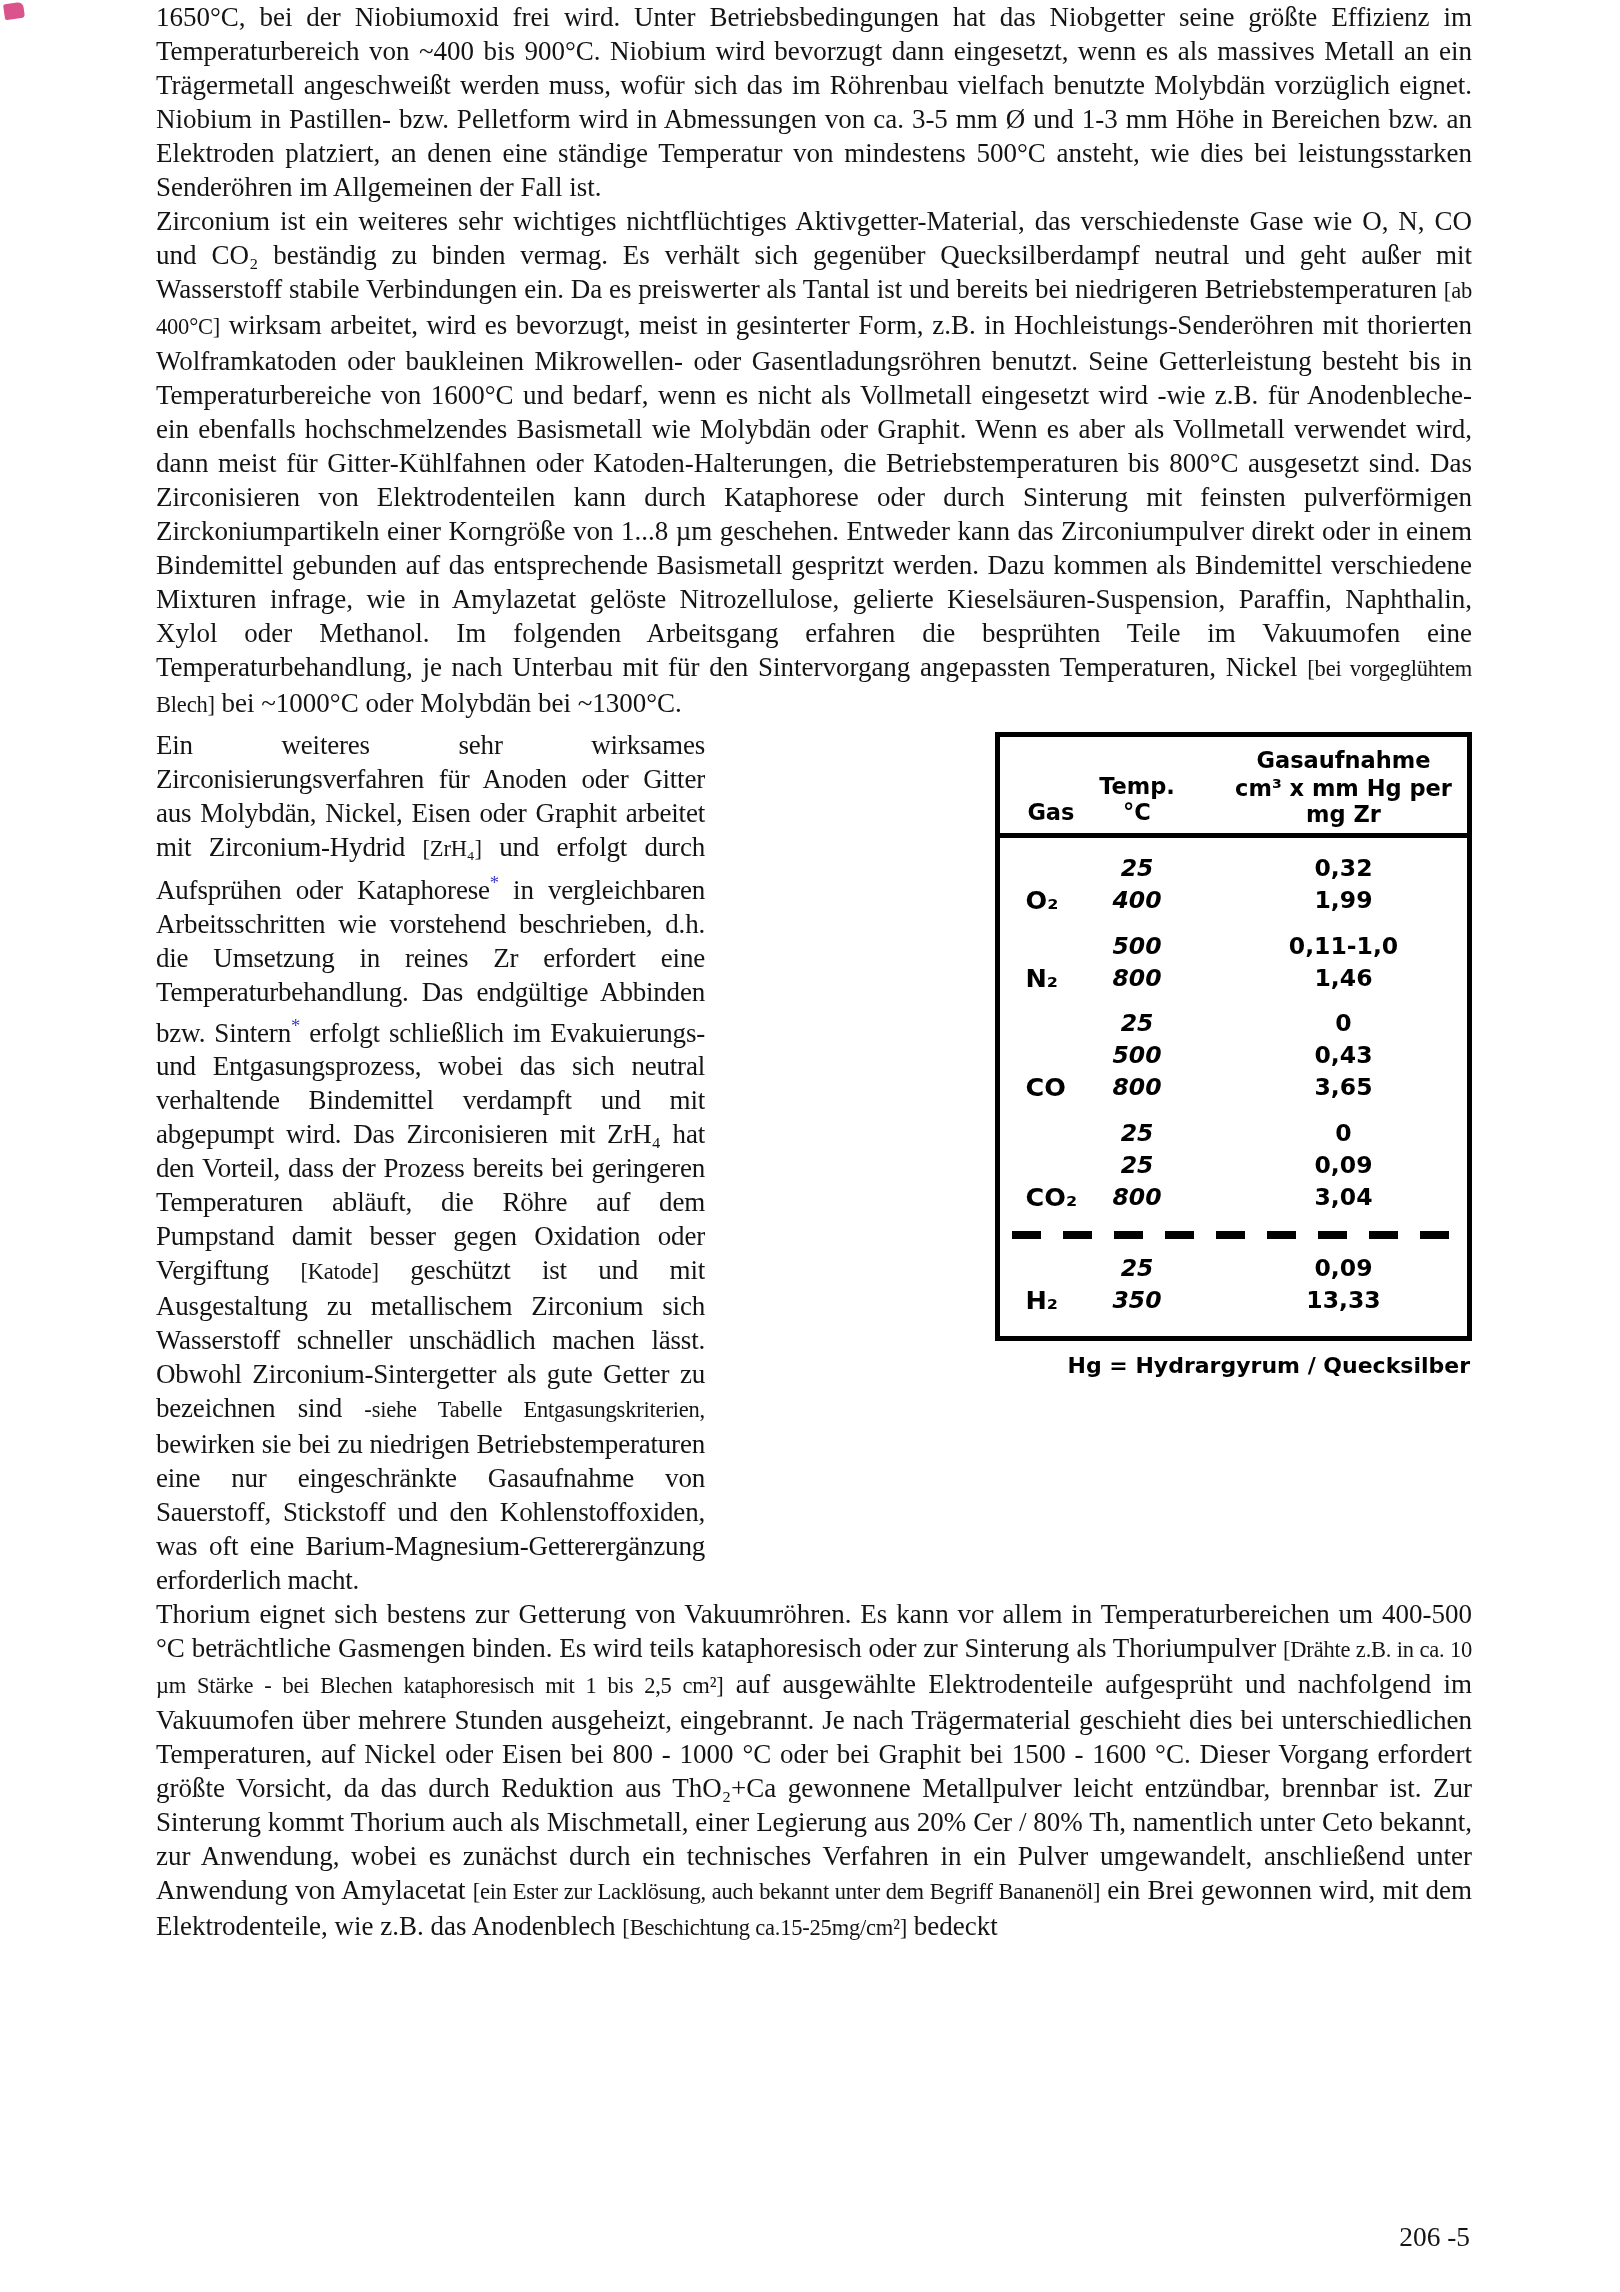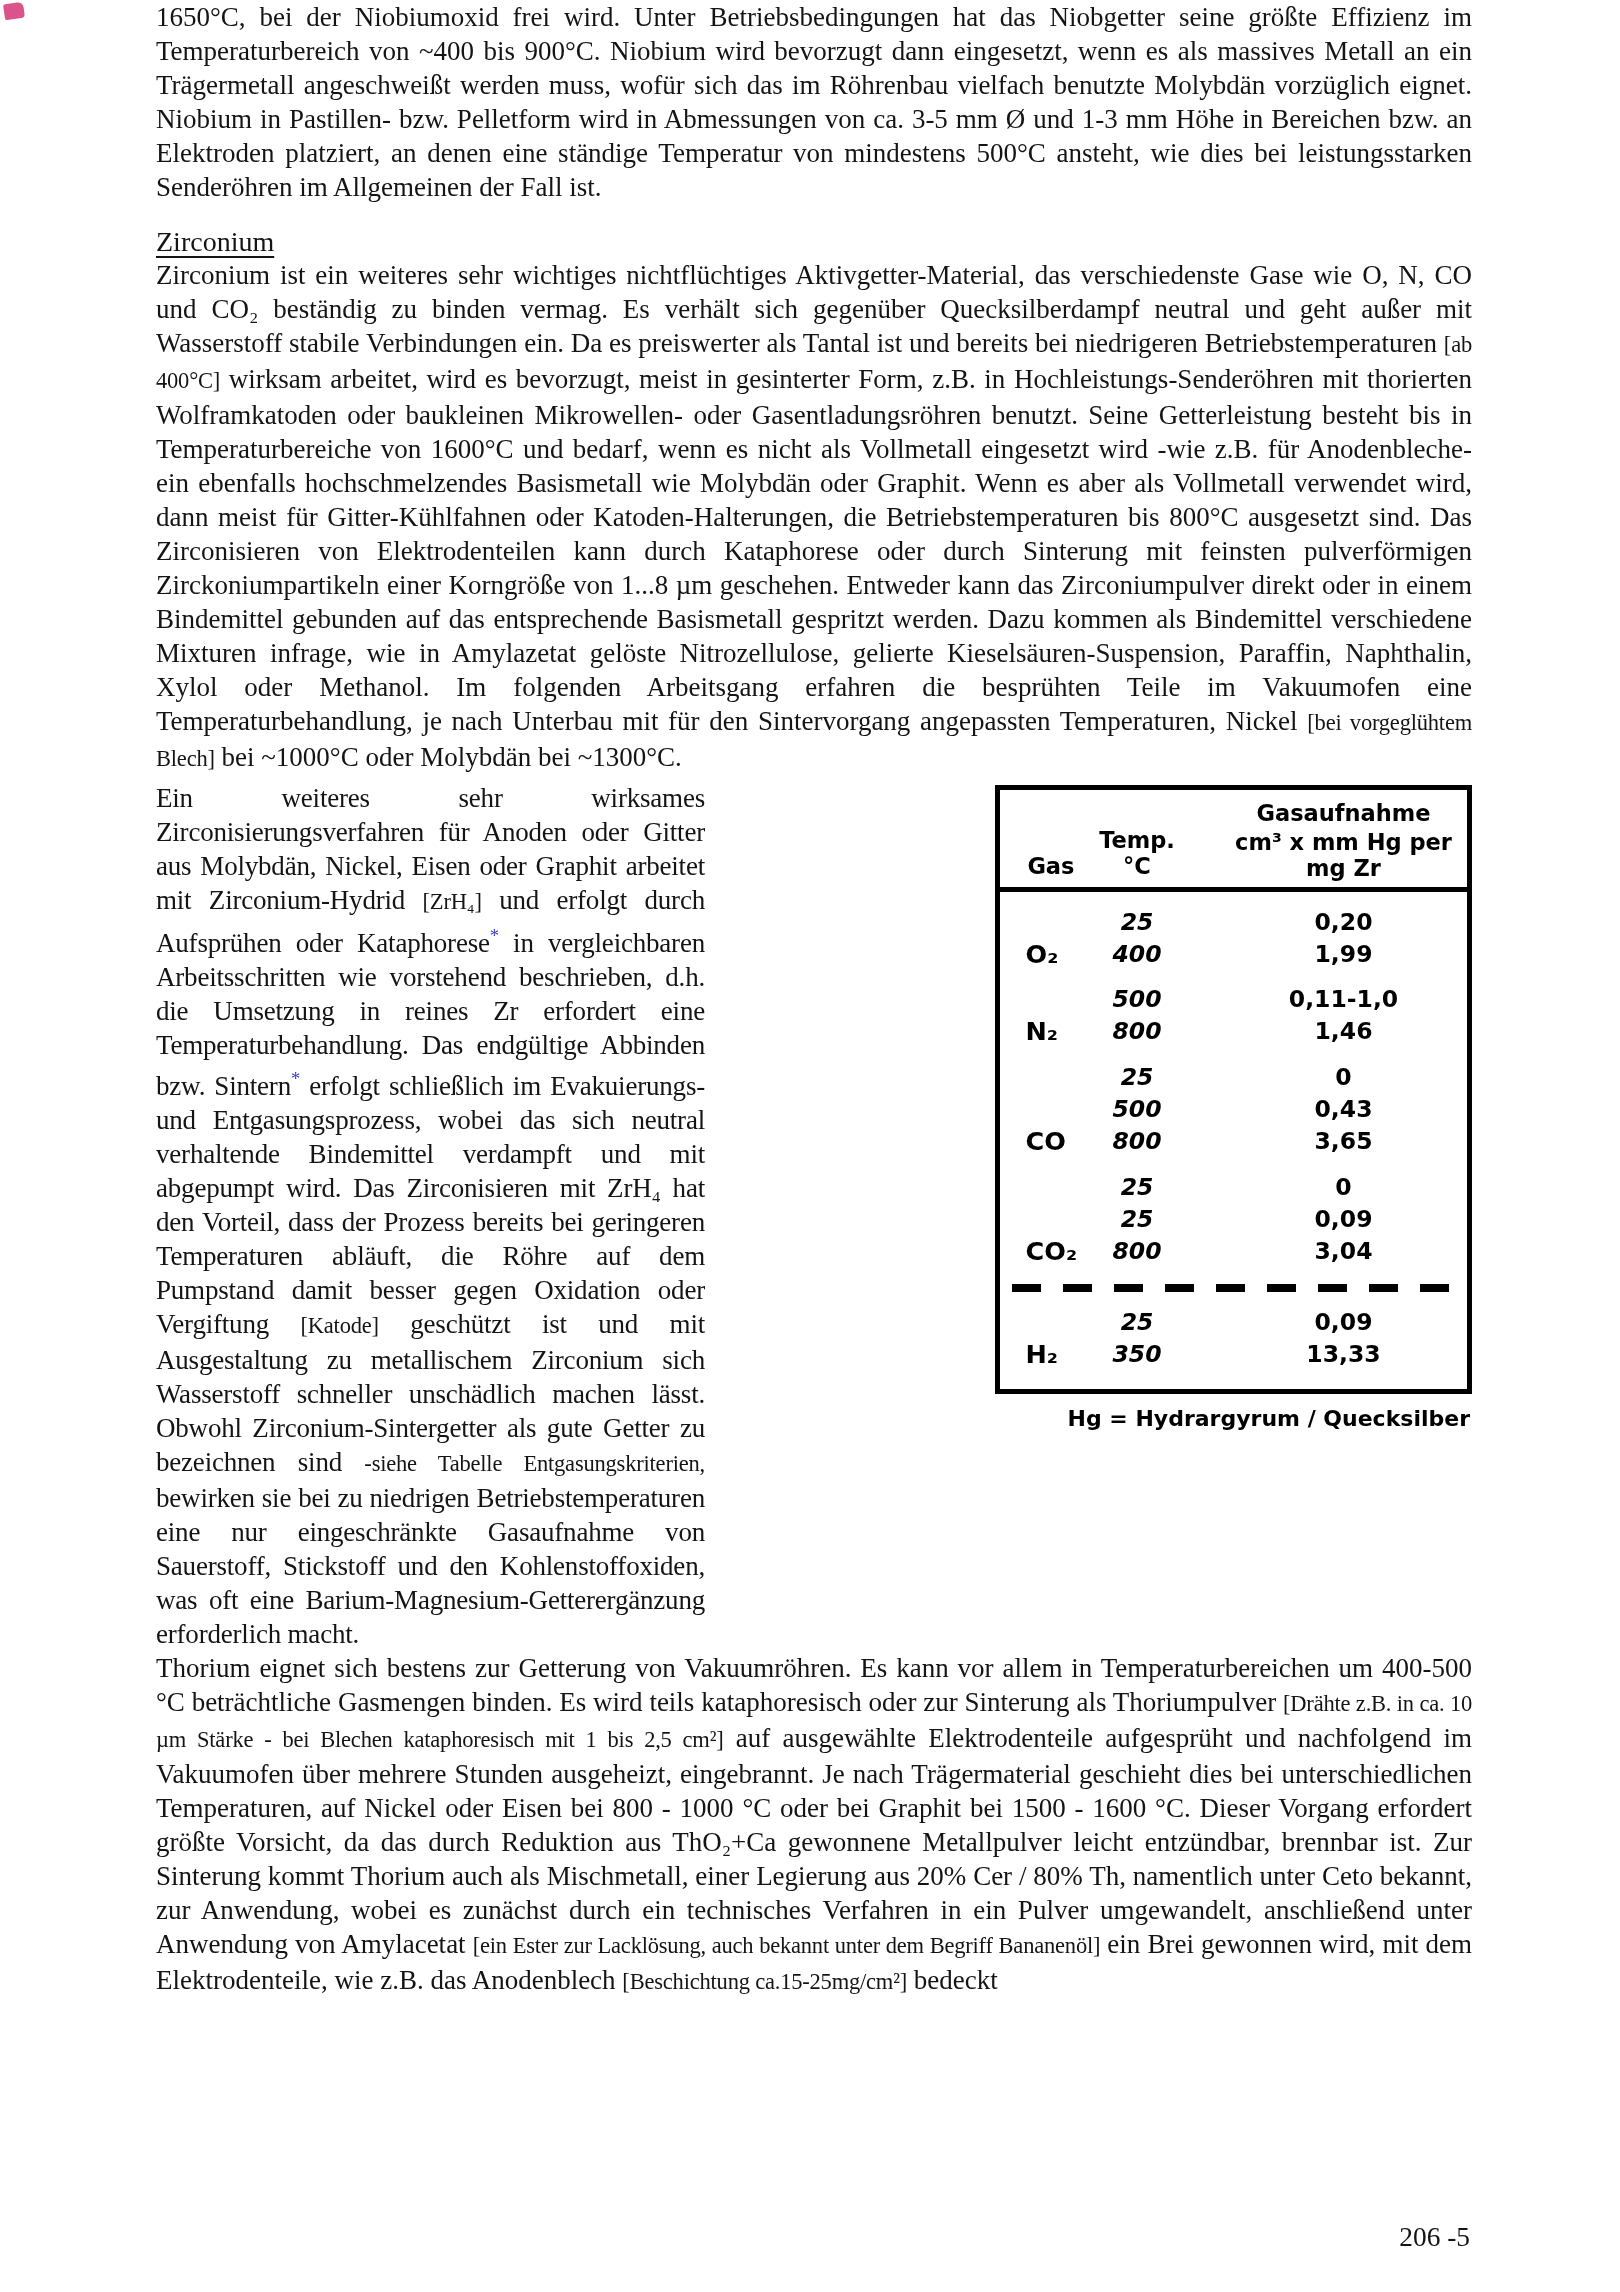--- a/index.html
+++ b/index.html
@@ -100,21 +100,20 @@
 </head>
 <body>
 
 <div class="page">
   <div class="corner-mark"></div>
 
   <div class="content">
 
     <p class="body p1"><span class="run-normal">1650°C, bei der Niobiumoxid frei wird. Unter Betriebsbedingungen hat das Niobgetter seine größte Effizienz im Temperaturbereich von ~400 bis 900°C. Niobium wird bevorzugt dann eingesetzt, wenn es als massives Metall an ein Trägermetall angeschweißt werden muss, wofür sich das im Röhrenbau vielfach benutzte Molybdän vorzüglich eignet. Niobium in Pastillen- bzw. Pelletform wird in Abmessungen von ca. 3-5 mm Ø  und 1-3 mm Höhe in Bereichen bzw. an Elektroden platziert, an denen eine ständige Temperatur von mindestens 500°C ansteht, wie dies bei leistungsstarken Senderöhren im Allgemeinen der Fall ist.</span></p>
 
-    <h2 class="heading">Zirconium</h2>
 
     <p class="body p2"><span class="run-normal">Zirconium ist ein weiteres sehr wichtiges nichtflüchtiges Aktivgetter-Material, das verschiedenste Gase wie O, N, CO und CO₂ beständig zu binden vermag. Es verhält sich gegenüber Quecksilberdampf neutral und geht außer mit Wasserstoff stabile Verbindungen ein. Da es preiswerter als Tantal ist und bereits bei niedrigeren Betriebstemperaturen </span><span class="run-small">[ab 400°C]</span><span class="run-normal"> wirksam arbeitet, wird es bevorzugt, meist in gesinterter Form, z.B. in Hochleistungs-Senderöhren mit thorierten Wolframkatoden oder baukleinen Mikrowellen- oder Gasentladungsröhren benutzt. Seine Getterleistung besteht bis in Temperaturbereiche von 1600°C und bedarf, wenn es nicht als Vollmetall eingesetzt wird -wie z.B. für Anodenbleche- ein ebenfalls hochschmelzendes Basismetall wie Molybdän oder Graphit. Wenn es aber als Vollmetall verwendet wird, dann meist für Gitter-Kühlfahnen oder Katoden-Halterungen, die Betriebstemperaturen bis 800°C ausgesetzt sind. Das Zirconisieren von Elektrodenteilen kann durch Kataphorese oder durch Sinterung mit feinsten pulverförmigen Zirckoniumpartikeln einer Korngröße von 1...8 µm geschehen. Entweder kann das Zirconiumpulver direkt oder in einem Bindemittel gebunden auf das entsprechende Basismetall gespritzt werden. Dazu kommen als Bindemittel verschiedene Mixturen infrage, wie in Amylazetat gelöste Nitrozellulose, gelierte Kieselsäuren-Suspension, Paraffin, Naphthalin, Xylol oder Methanol. Im folgenden Arbeitsgang erfahren die besprühten Teile im Vakuumofen eine Temperaturbehandlung, je nach Unterbau mit für den Sintervorgang angepassten Temperaturen, Nickel </span><span class="run-small">[bei vorgeglühtem Blech]</span><span class="run-normal"> bei ~1000°C oder Molybdän bei ~1300°C.</span></p>
 
     <div class="columns">
 
       <p class="body colText"><span class="run-normal">Ein weiteres sehr wirksames Zirconisierungsverfahren für Anoden oder Gitter aus Molybdän, Nickel, Eisen oder Graphit arbeitet mit Zirconium-Hydrid </span><span class="run-small">[ZrH₄]</span><span class="run-normal"> und erfolgt durch Aufsprühen oder Kataphorese</span><span class="run-star">*</span><span class="run-normal"> in vergleichbaren Arbeitsschritten wie vorstehend beschrieben, d.h. die Umsetzung in reines Zr erfordert eine Temperaturbehandlung. Das endgültige Abbinden bzw. Sintern</span><span class="run-star">*</span><span class="run-normal"> erfolgt schließlich im Evakuierungs- und Entgasungsprozess, wobei das sich neutral verhaltende Bindemittel verdampft und mit abgepumpt wird. Das Zirconisieren mit ZrH₄ hat den Vorteil, dass der Prozess bereits bei geringeren Temperaturen abläuft, die Röhre auf dem Pumpstand damit besser gegen Oxidation oder Vergiftung </span><span class="run-small">[Katode]</span><span class="run-normal"> geschützt ist und mit Ausgestaltung zu metallischem Zirconium sich Wasserstoff schneller unschädlich machen lässt. Obwohl Zirconium-Sintergetter als gute Getter zu bezeichnen sind </span><span class="run-small">-siehe Tabelle Entgasungskriterien,</span><span class="run-normal"> bewirken sie bei zu niedrigen Betriebstemperaturen eine nur eingeschränkte Gasaufnahme von Sauerstoff, Stickstoff und den Kohlenstoffoxiden, was oft eine Barium-Magnesium-Getterergänzung erforderlich macht.</span></p>
 
       <div class="tableBlock">
 
         <div class="gasTable">
@@ -127,21 +126,21 @@
             </span>
           </div>
 
           <div class="tbody">
 
             <div class="tgroup first">
               <span class="gGas">O₂</span>
               <span class="gRows">
                 <span class="trow">
                     <span class="temp">25</span>
-                    <span class="val">0,20</span>
+                    <span class="val">0,32</span>
                   </span>
                 <span class="trow">
                     <span class="temp">400</span>
                     <span class="val">1,99</span>
                   </span>
               </span>
             </div>
 
             <div class="tgroup">
               <span class="gGas">N₂</span>

